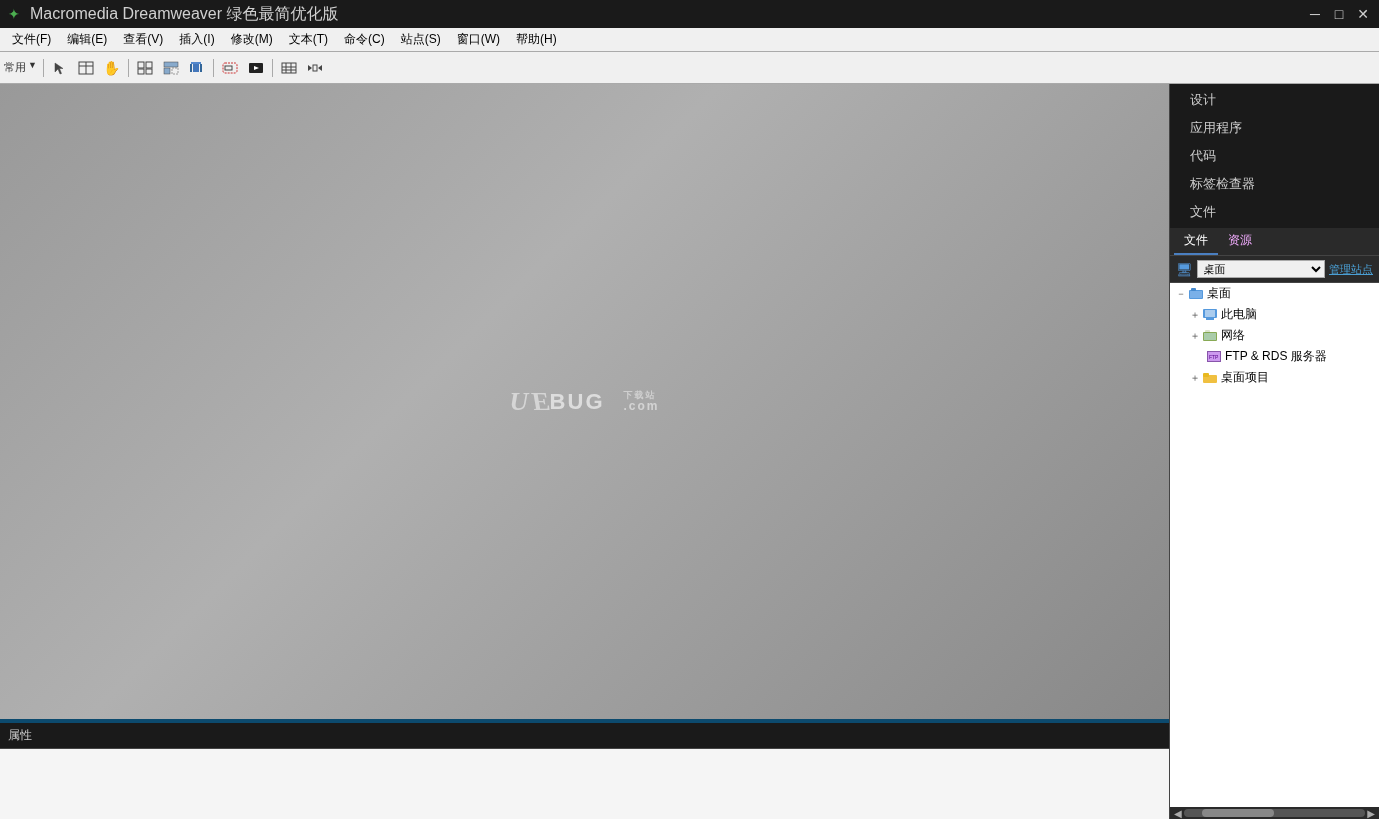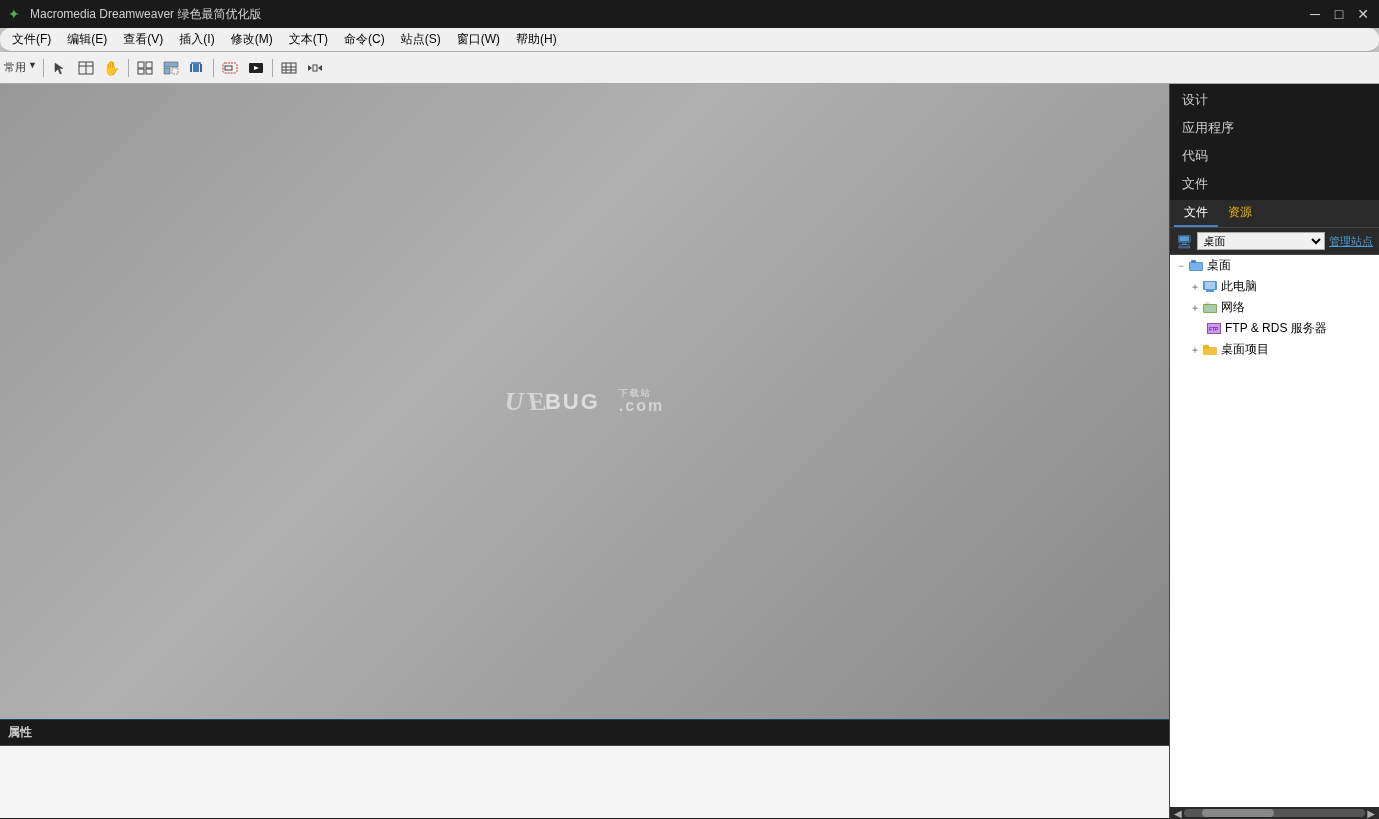--- a/index.html
+++ b/index.html
@@ -28,21 +28,21 @@
     #titlebar-left {
       display: flex;
       align-items: center;
       gap: 6px;
     }
     #titlebar-logo {
       width: 16px;
       height: 16px;
     }
     #titlebar-title {
-      font-size: 12px;
+      font-size: 16px;
       color: #d0d0d0;
     }
     #titlebar-controls {
       display: flex;
       gap: 8px;
     }
     .title-btn {
       width: 16px;
       height: 16px;
       display: flex;
@@ -55,21 +55,20 @@
 
     
     #menubar {
       background: #f0f0f0;
       height: 24px;
       display: flex;
       align-items: center;
       padding: 0 4px;
       flex-shrink: 0;
       border-bottom: 1px solid #aaa;
-      border-radius: 11px;
     }
     .menu-item {
       padding: 2px 8px;
       cursor: pointer;
       font-size: 12px;
       color: #000;
       white-space: nowrap;
     }
 
     
@@ -150,22 +149,21 @@
       display: flex;
       align-items: center;
       gap: 0px;
     }
 
     
     #properties-panel {
       background: #1a1a1a;
       height: 100px;
       flex-shrink: 0;
-      border-top: 1px solid #0c4a6e;
-      font-weight: bold;
+      border-top: 4px solid #0c4a6e;
     }
     #properties-title {
       background: #1a1a1a;
       color: #ccc;
       font-size: 12px;
       padding: 4px 8px;
       border-bottom: 1px solid #444;
     }
     #properties-content {
       background: #f5f5f5;
@@ -184,33 +182,33 @@
 
     #right-panel-menu {
       display: flex;
       flex-direction: column;
       background: #1a1a1a;
       padding: 2px 0;
     }
     .right-menu-item {
       color: #ccc;
       font-size: 13px;
-      padding: 5px 12px;
+      padding: 5px 20px;
       cursor: pointer;
       white-space: nowrap;
     }
 
     #right-tabs {
       display: flex;
       background: #2a2a2a;
       border-bottom: 1px solid #444;
       padding: 0 4px;
     }
     .right-tab {
-      color: #eab308;
+      color: #f0abfc;
       font-size: 12px;
       padding: 4px 10px;
       cursor: pointer;
       border-bottom: 2px solid transparent;
     }
     .right-tab.active {
       color: #fff;
       border-bottom: 2px solid #4a7fc1;
     }
 
@@ -418,38 +416,39 @@
 
   <div id="workspace">
     <div id="canvas-area">
       <div id="watermark">
         <div class="watermark-text">
           <span style="font-style:italic;color:rgba(255,255,255,0.5);font-size:26px;font-family:serif;">U</span>
           <span style="color:rgba(255,255,255,0.5);font-size:26px;font-style:italic;font-family:serif;transform:scaleX(-1);display:inline-block;">Ǝ</span>
           <span style="color:rgba(255,255,255,0.6);font-size:22px;font-weight:900;font-family:Arial,sans-serif;">BUG</span>
           <span style="display:flex;flex-direction:column;margin-left:19px;line-height:1;">
             <span style="font-size:9px;color:rgba(255,255,255,0.45);">下载站</span>
-            <span style="font-size:16px;color:rgba(255,255,255,0.5);">.com</span>
+            <span style="font-size:12px;color:rgba(255,255,255,0.5);">.com</span>
           </span>
         </div>
       </div>
     </div>
 
     <div id="properties-panel">
       <div id="properties-title">属性</div>
       <div id="properties-content"></div>
     </div>
   </div>
 
   <div id="right-panel">
 
     <div id="right-panel-menu">
       <div class="right-menu-item">设计</div>
       <div class="right-menu-item">应用程序</div>
       <div class="right-menu-item">代码</div>
+      <div class="right-menu-item">标签检查器</div>
       <div class="right-menu-item">文件</div>
     </div>
 
     <div id="right-tabs">
       <div class="right-tab active">文件</div>
       <div class="right-tab">资源</div>
     </div>
 
     <div id="file-tree-header">
       <span style="font-size:13px;color:#5599dd;">🖥</span>

